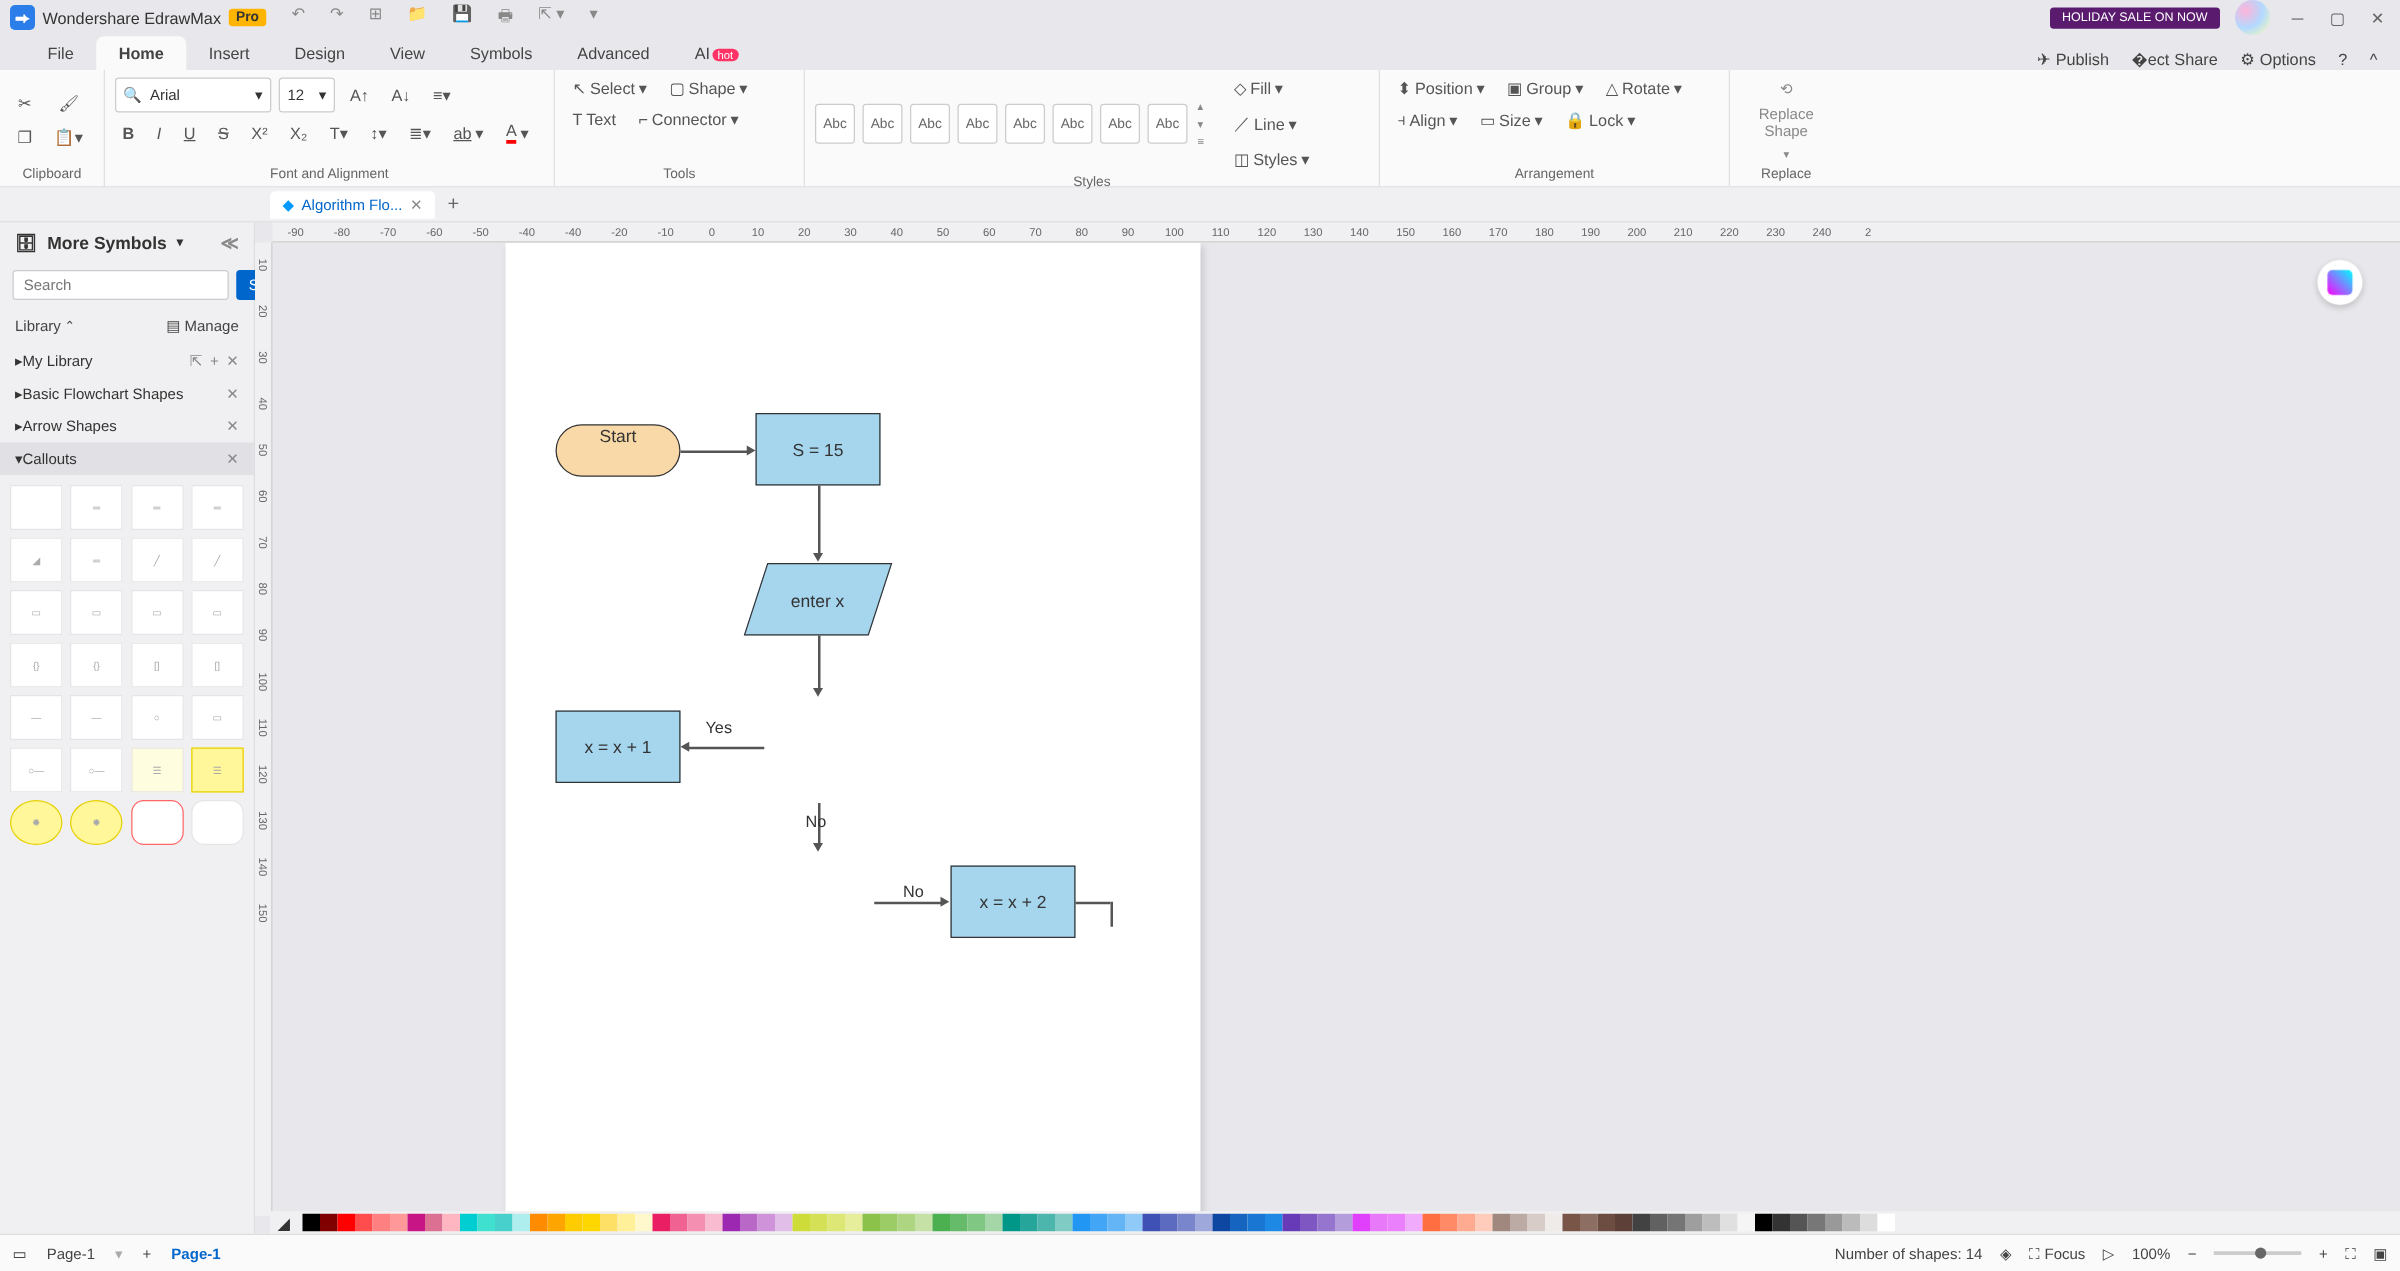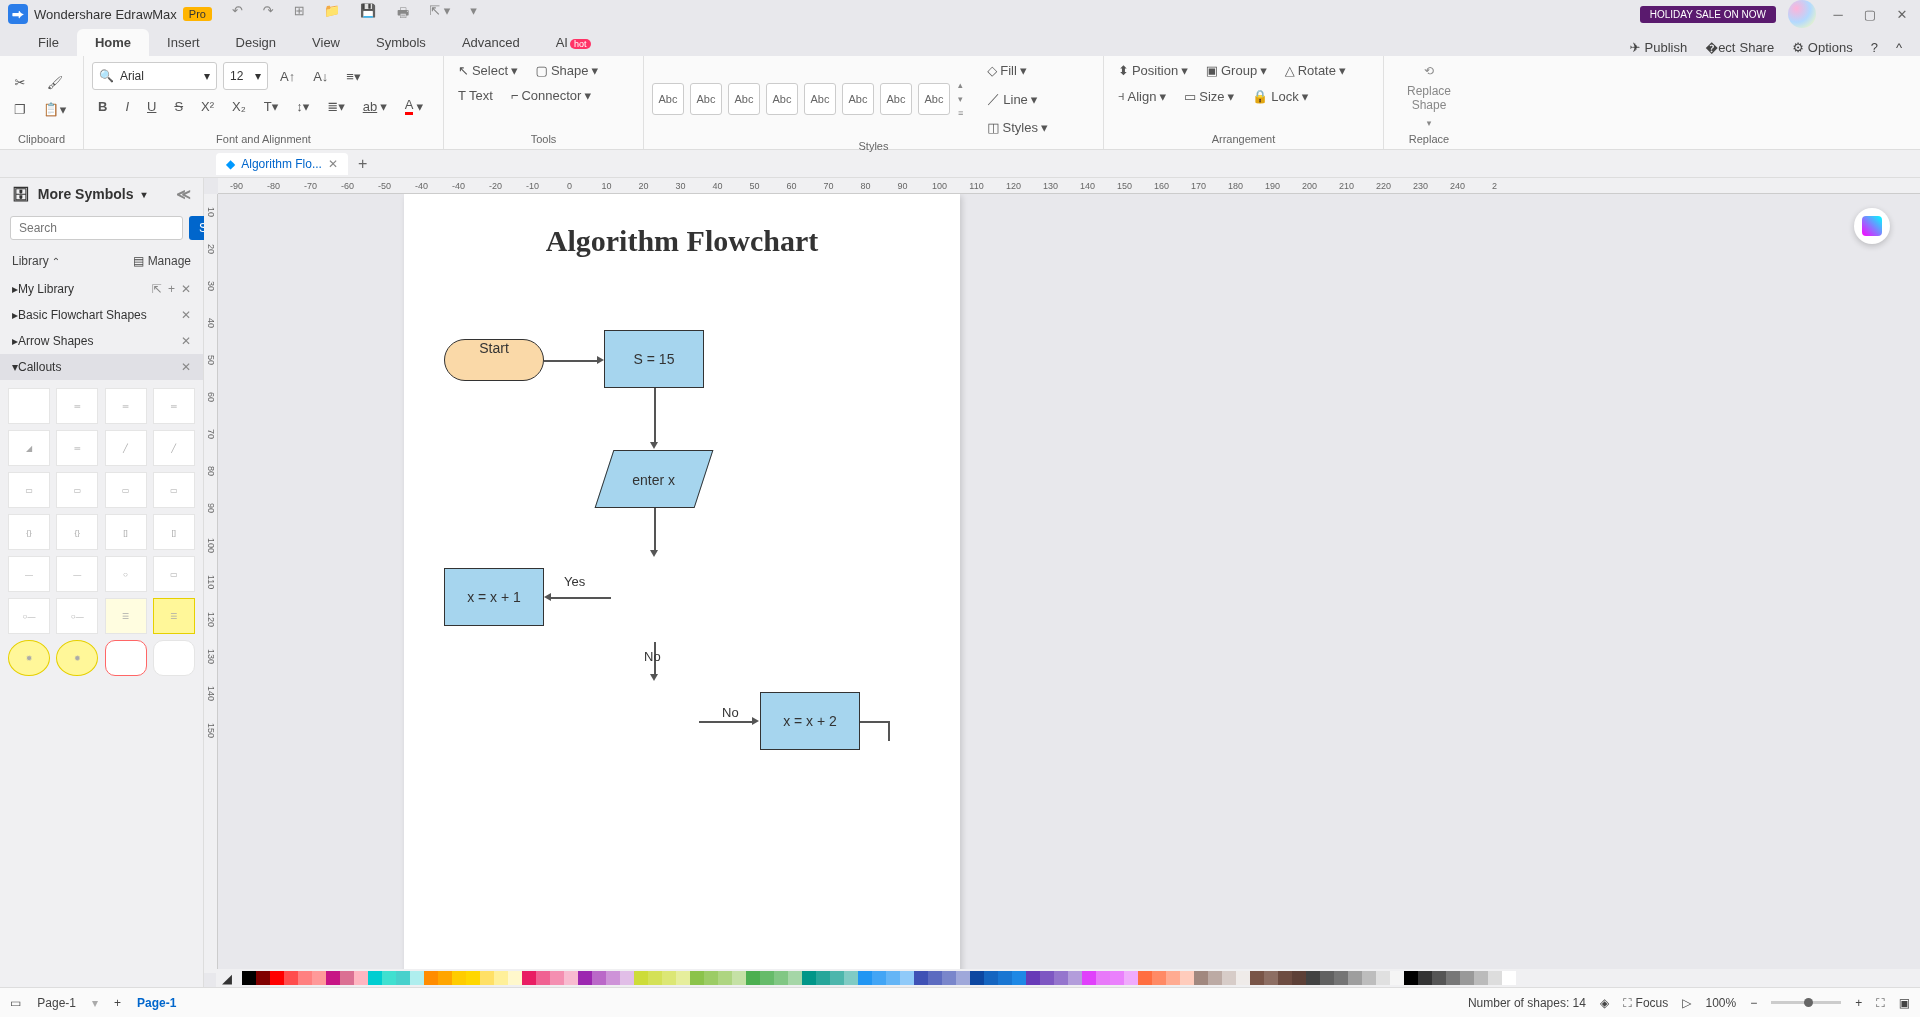--- a/index.html
+++ b/index.html
@@ -2,21 +2,21 @@
 <html><head>
 <meta charset="utf-8">
 <style>
 * { margin: 0; padding: 0; box-sizing: border-box; font-family: "Segoe UI", Arial, sans-serif; }
 body { width: 1920px; height: 1017px; background: #e8e8ec; overflow: hidden; font-size: 13px; color: #333; }
 
 
 .titlebar { height: 28px; background: #e8e8ec; display: flex; align-items: center; padding: 0 8px; }
 .logo { width: 20px; height: 20px; background: #2b7de9; border-radius: 4px; margin-right: 6px; display:flex;align-items:center;justify-content:center;color:white;font-weight:bold;font-size:12px;}
 .app-title { font-size: 13px; color: #333; margin-right: 6px; }
-.pro-badge { background: #ffb400; color: #333; padding: 1px 6px; border-radius: 3px; font-size: 11px; font-weight: normal; }
+.pro-badge { background: #ffb400; color: #333; padding: 1px 6px; border-radius: 3px; font-size: 11px; font-weight: bold; }
 .tb-icons { display: flex; gap: 20px; margin-left: 20px; color: #888; }
 .tb-right { margin-left: auto; display: flex; align-items: center; gap: 12px; }
 .holiday { background: #5a1a6e; color: white; padding: 3px 10px; border-radius: 3px; font-size: 10px; }
 .avatar { width: 28px; height: 28px; border-radius: 50%; background: radial-gradient(circle at 30% 30%, #ffb3d9 0%, #b3d9ff 50%, #ffffb3 100%); }
 .win-btn { width: 20px; height: 20px; display:flex;align-items:center;justify-content:center; color:#666; cursor:pointer;}
 
 
 .menubar { height: 28px; display: flex; align-items: flex-end; padding-left: 20px; justify-content: center; }
 .menu-tab { padding: 6px 18px; font-size: 13px; color: #444; cursor: pointer; }
 .menu-tab.active { background: #fafafa; border-radius: 6px 6px 0 0; font-weight: 600; }
@@ -394,21 +394,20 @@
         <span>90</span>
         <span>100</span>
         <span>110</span>
         <span>120</span>
         <span>130</span>
         <span>140</span>
         <span>150</span>
       </div>
     <div class="canvas">
       <div class="page">
-        <div class="canvas-title">Algorithm Flowchart</div>
 
         <div class="fc-start" style="left:40px;top:145px">
             <span>Start</span>
           </div>
 
         <div class="arrow arrow-h" style="left:140px;top:166px;width:55px"></div>
         <div class="arrowhead right" style="left:193px;top:162px"></div>
 
         <div class="fc-process" style="left:200px;top:136px">
             <span>S = 15</span>

